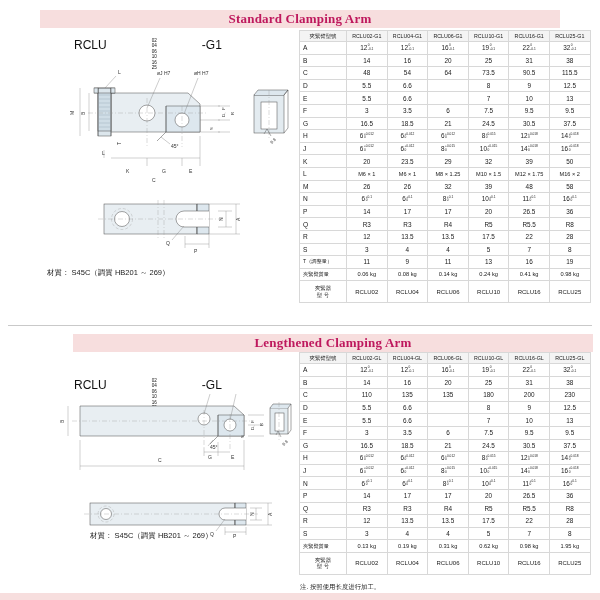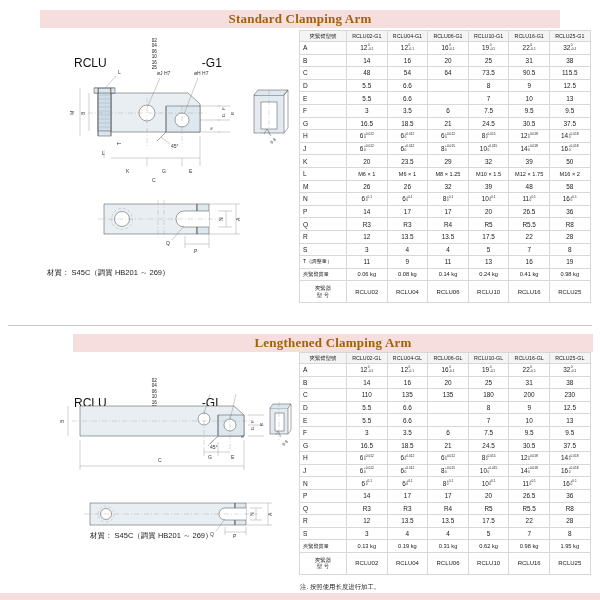--- a/index.html
+++ b/index.html
@@ -16,31 +16,31 @@
   
   .title-bar {
     position: absolute;
     left: 40px; width: 520px; height: 18px;
     background: #f7dede;
     display: flex; align-items: center; justify-content: center;
   }
   .title-bar .title-text {
     font-family: "Liberation Serif", serif;
     font-size: 13px; font-weight: 700; letter-spacing: .2px;
-    color: #a16207;
+    color: #be185d;
   }
   .rule {
     position: absolute; left: 8px; width: 584px;
     height: 1px; background: #c9c9c9;
   }
 
   
   .code-block {
     position: absolute;
-    display: flex; align-items: flex-end;
+    display: flex; align-items: flex-start;
     font-size: 11.5px; color: #111; gap: 44px;
   }
   .code-block .code-main { font-size: 12px; }
   .code-stack {
     display: inline-flex; flex-direction: column;
     font-size: 4.6px; line-height: 1.18;
     margin: 0 1px; text-align: center;
   }
 
   

